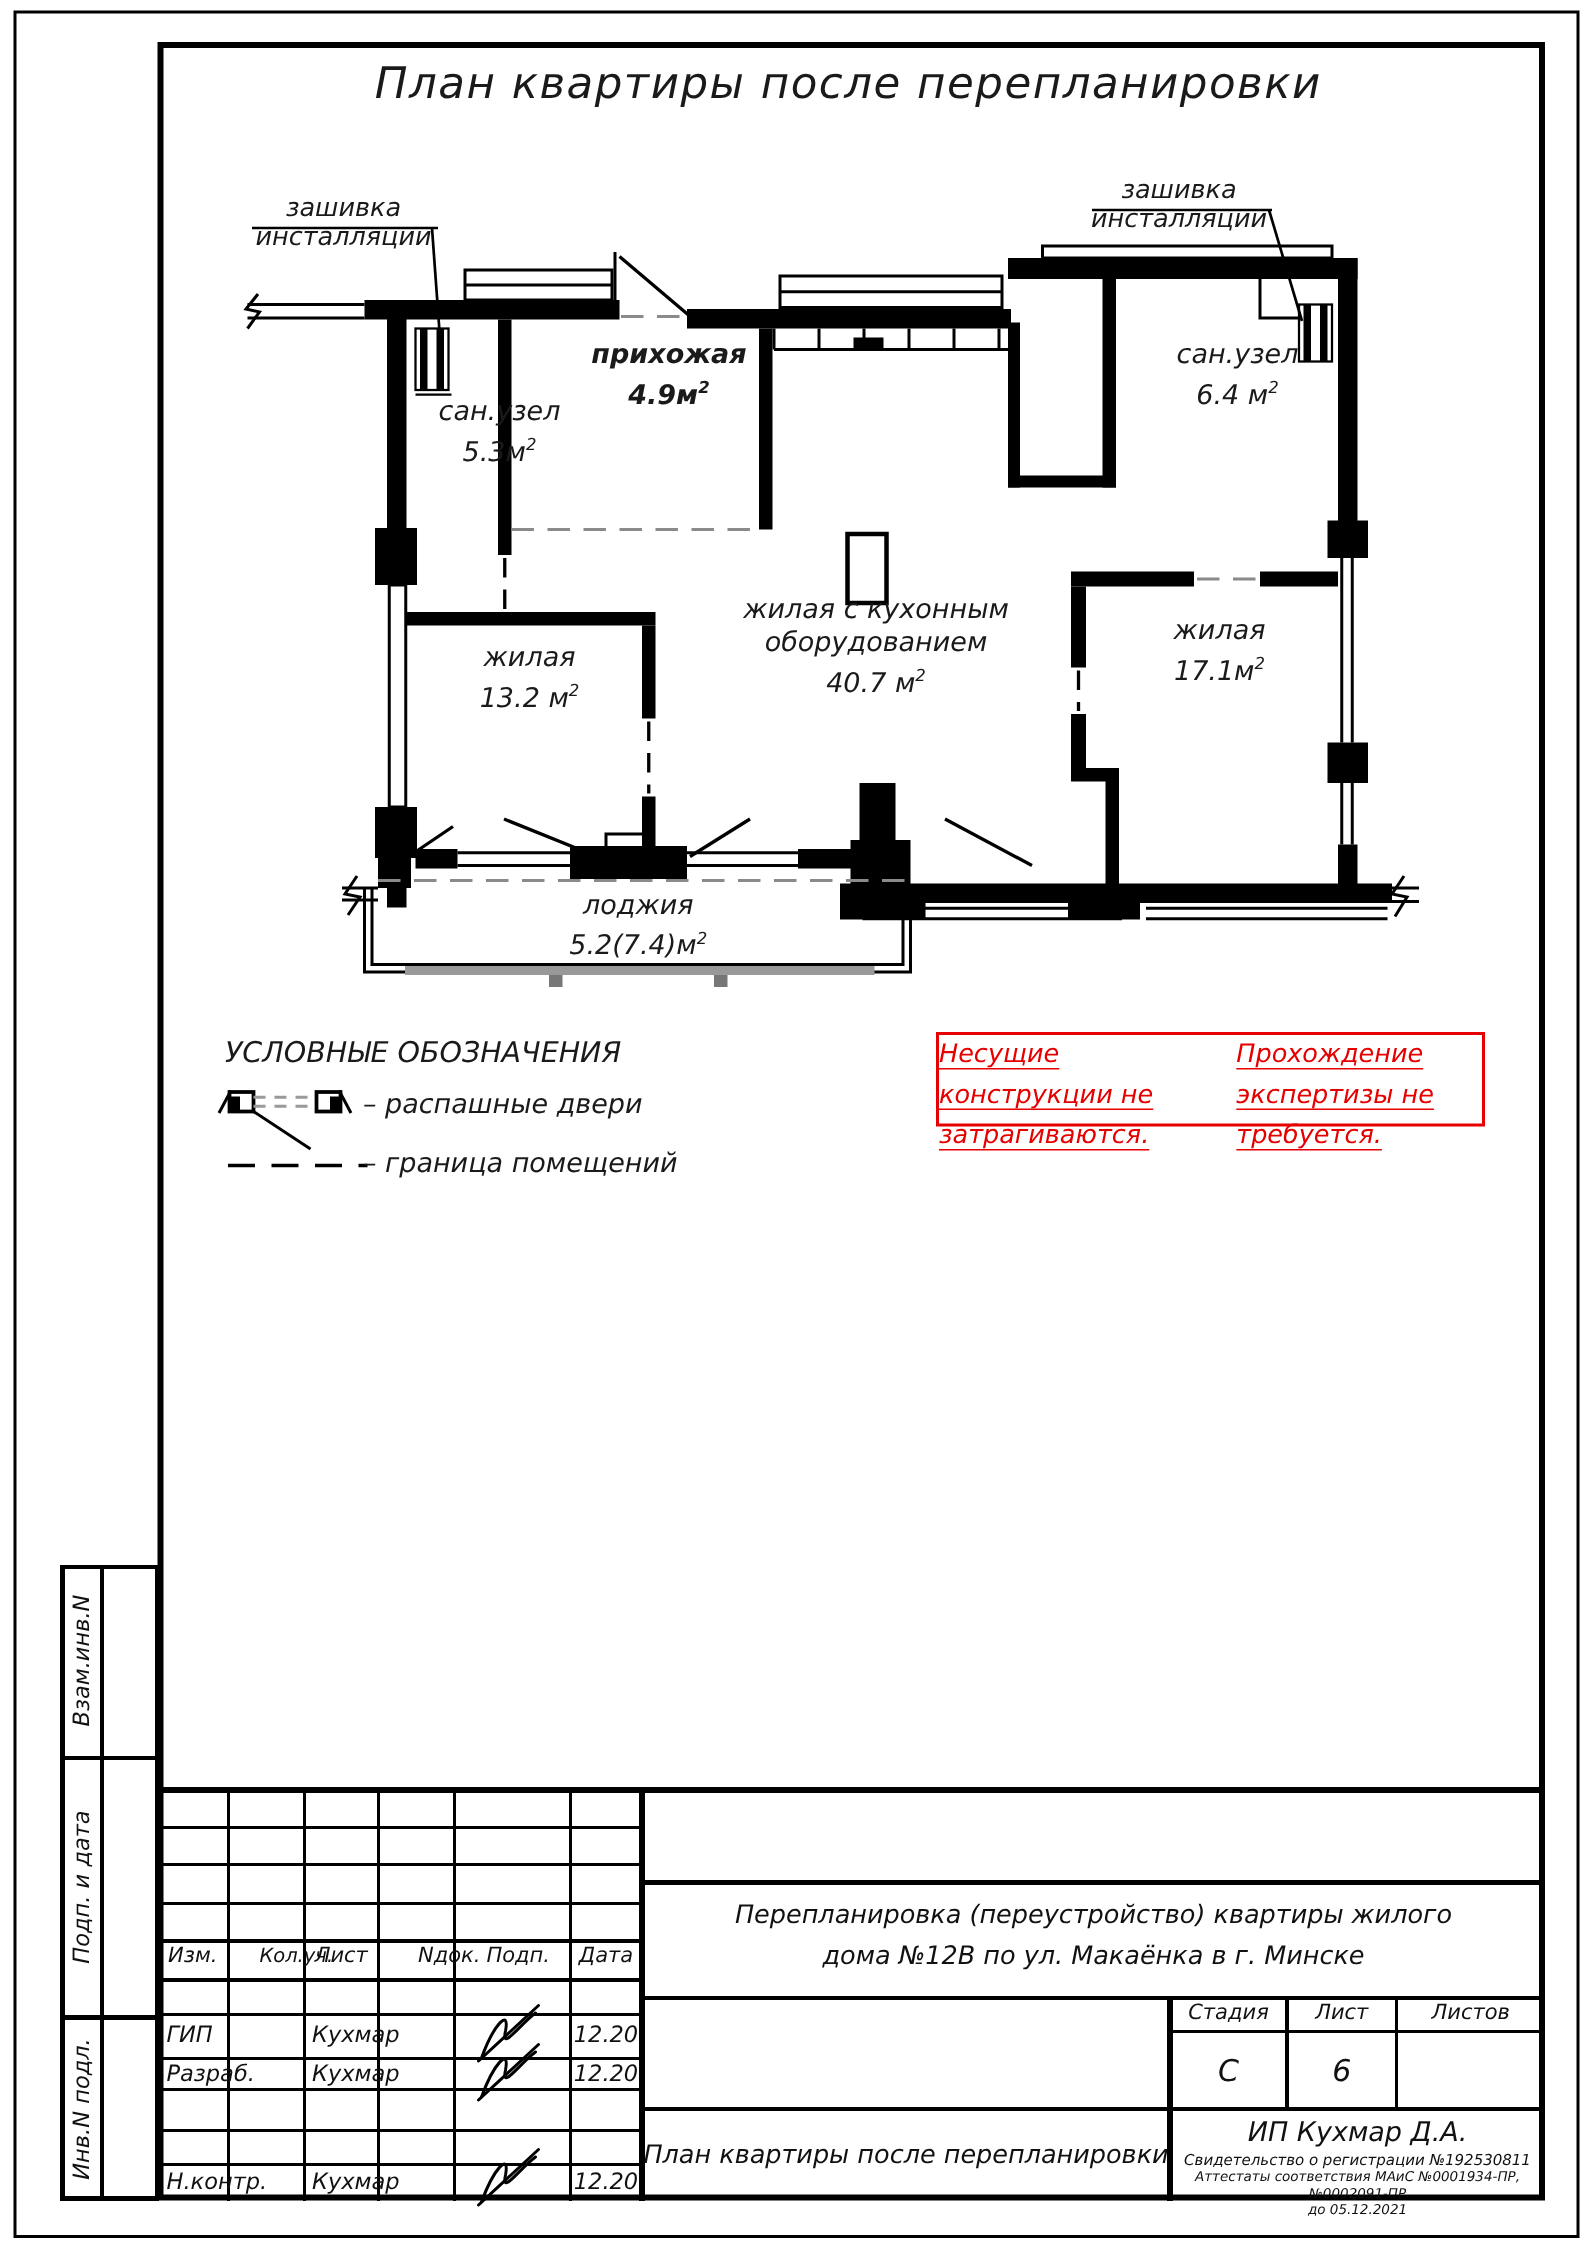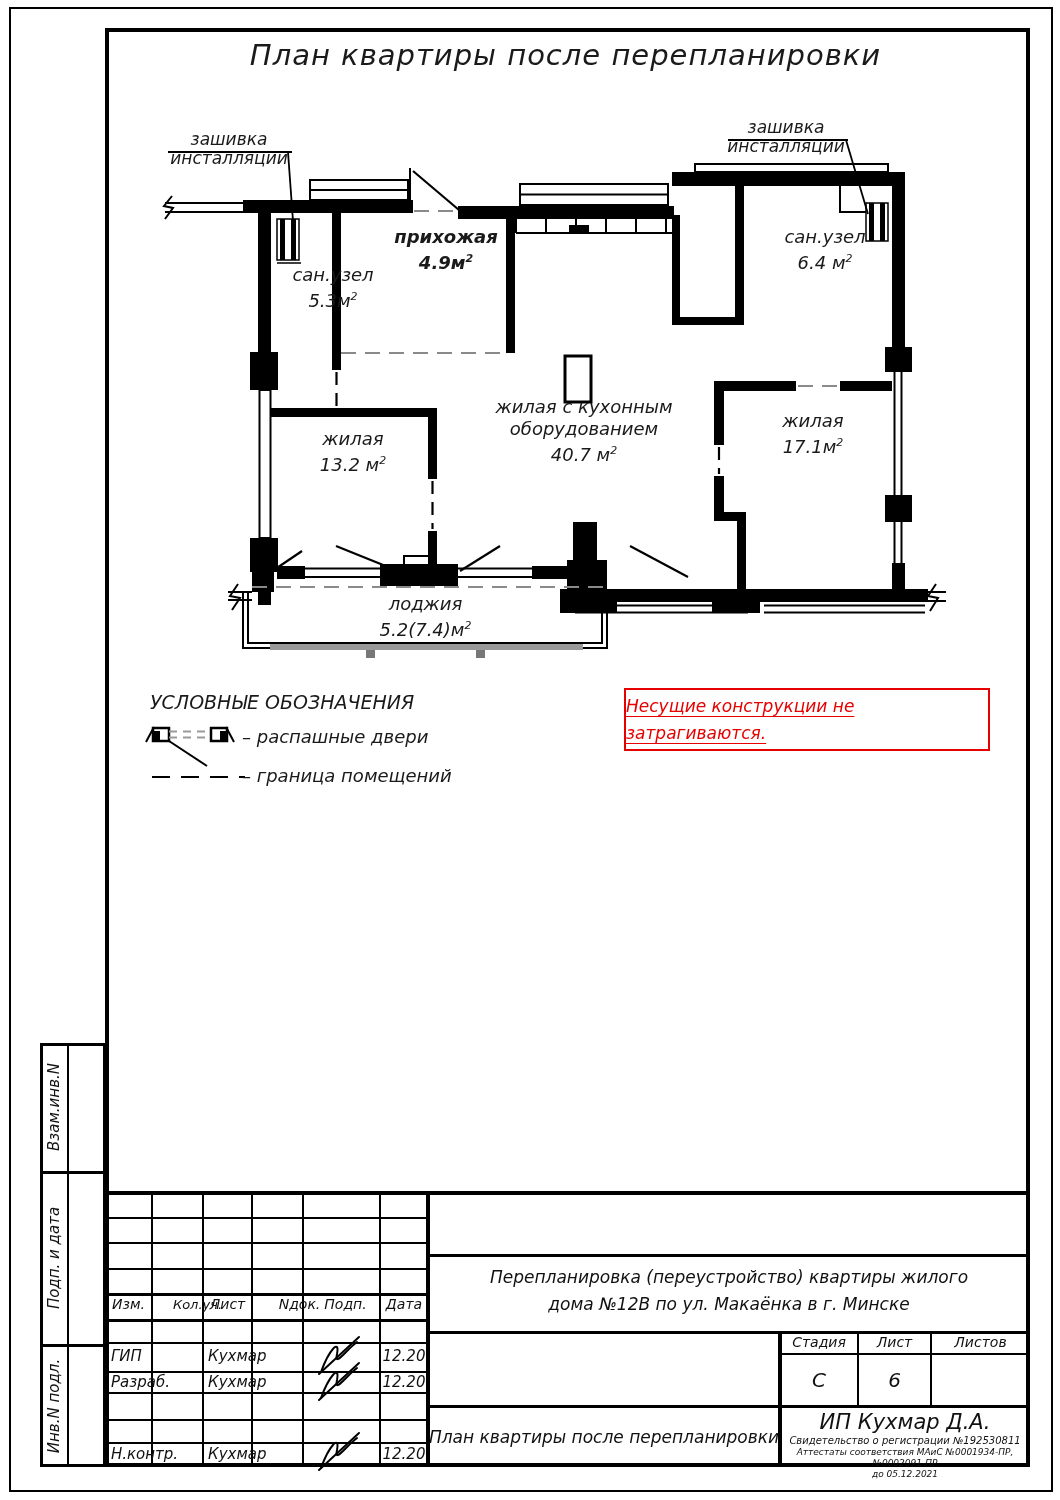--- a/index.html
+++ b/index.html
@@ -7,21 +7,21 @@
         font-family:"DejaVu Sans",sans-serif;color:#111;}
   .drw{position:absolute;font-style:italic;color:#1a1a1a;}
   .ctr{text-align:center;}
   svg.lw{position:absolute;left:0;top:0;z-index:1;}
   .txt{z-index:3;}
   .room-line{display:block;font-size:18px;line-height:22px;}
   .room-area{display:block;font-size:18px;line-height:22px;font-style:italic;}
   sup{font-size:11px;}
   .bold{font-weight:bold;}
   .ann{font-size:17px;line-height:19px;}
-  .note-box{position:absolute;z-index:3;border:2px solid #e60000;display:flex;flex-direction:column;
+  .note-box{position:absolute;z-index:3;border:2px solid #e60000;display:flex;flex-direction:row;
             justify-content:center;align-items:flex-start;font-style:italic;gap:30px;}
   .note-box div{font-size:17px;line-height:27px;color:#e60000;text-decoration:underline;text-underline-offset:4px;}
   .tb{font-style:italic;z-index:3;position:absolute;}
   .flexc{display:flex;align-items:center;justify-content:center;}
   .vlabel{position:absolute;z-index:3;font-style:italic;font-size:15px;height:22px;line-height:22px;
           text-align:center;transform:rotate(-90deg);}
 </style>
 </head>
 <body>
 
@@ -253,20 +253,21 @@
   <span class="room-line">лоджия</span>
   <span class="room-area"><span>5.2(7.4)м</span><sup>2</sup></span>
 </div>
 
 <div class="drw txt" style="left:150px;top:691px;font-size:19px;">УСЛОВНЫЕ ОБОЗНАЧЕНИЯ</div>
 <div class="drw txt" style="left:242px;top:726px;font-size:18px;">–  распашные двери</div>
 <div class="drw txt" style="left:242px;top:765px;font-size:18px;">–  граница помещений</div>
 
 <div class="note-box" style="left:624px;top:688px;width:362px;height:59px;">
   <div>Несущие конструкции не затрагиваются.</div>
+  <div>Прохождение экспертизы не требуется.</div>
 </div>
 
 <div class="vlabel" style="width:122px;left:-7px;top:1096px;">Взам.инв.N</div>
 <div class="vlabel" style="width:166px;left:-29px;top:1247px;">Подп. и дата</div>
 <div class="vlabel" style="width:116px;left:-4px;top:1395px;">Инв.N подл.</div>
 
 <div class="tb ctr" style="left:105px;top:1296px;width:47px;font-size:14px;">Изм.</div>
 <div class="tb ctr" style="left:152px;top:1297px;width:51px;font-size:13px;padding-left:20px;">Кол.уч.</div>
 <div class="tb ctr" style="left:203px;top:1296px;width:49px;font-size:14px;">Лист</div>
 <div class="tb ctr" style="left:252px;top:1296px;width:51px;font-size:14px;padding-left:22px;">Nдок.</div>
@@ -294,19 +295,19 @@
 <div class="tb ctr" style="left:780px;top:1334px;width:78px;font-size:14px;">Стадия</div>
 <div class="tb ctr" style="left:858px;top:1334px;width:73px;font-size:14px;">Лист</div>
 <div class="tb ctr" style="left:931px;top:1334px;width:99px;font-size:14px;font-style:italic;">Листов</div>
 
 <div class="tb flexc" style="left:780px;top:1354px;width:78px;height:52px;font-size:20px;">С</div>
 <div class="tb flexc" style="left:858px;top:1354px;width:73px;height:52px;font-size:20px;">6</div>
 
 <div class="tb flexc" style="left:428px;top:1406px;width:352px;height:61px;font-size:17px;">План квартиры после перепланировки</div>
 
 <div class="tb ctr" style="left:784px;top:1410px;width:242px;">
-  <span style="display:block;font-size:21px;line-height:24px;">ИП Кухмар Д.А.</span>
+  <span style="display:block;font-size:18px;line-height:24px;">ИП Кухмар Д.А.</span>
   <span style="display:block;font-size:10px;line-height:13px;">Свидетельство о регистрации №192530811</span>
   <span style="display:block;font-size:9px;line-height:11px;">Аттестаты соответствия МАиС №0001934-ПР, №0002091-ПР</span>
   <span style="display:block;font-size:9px;line-height:11px;">до 05.12.2021</span>
 </div>
 
 </div>
 
 </body></html>

